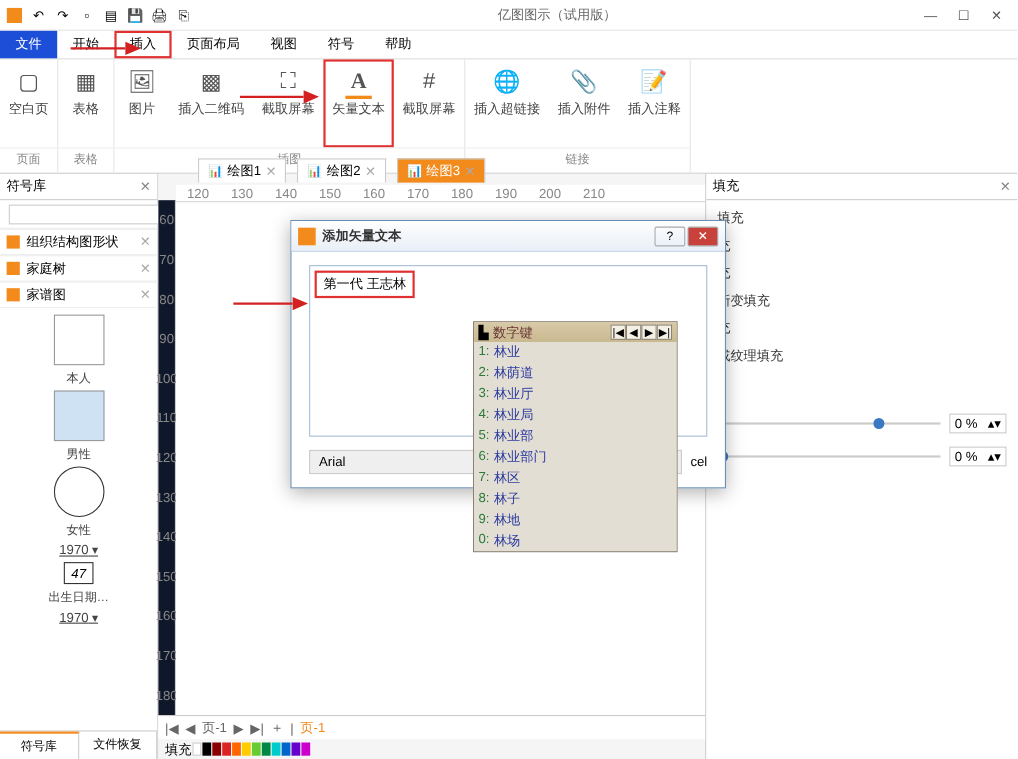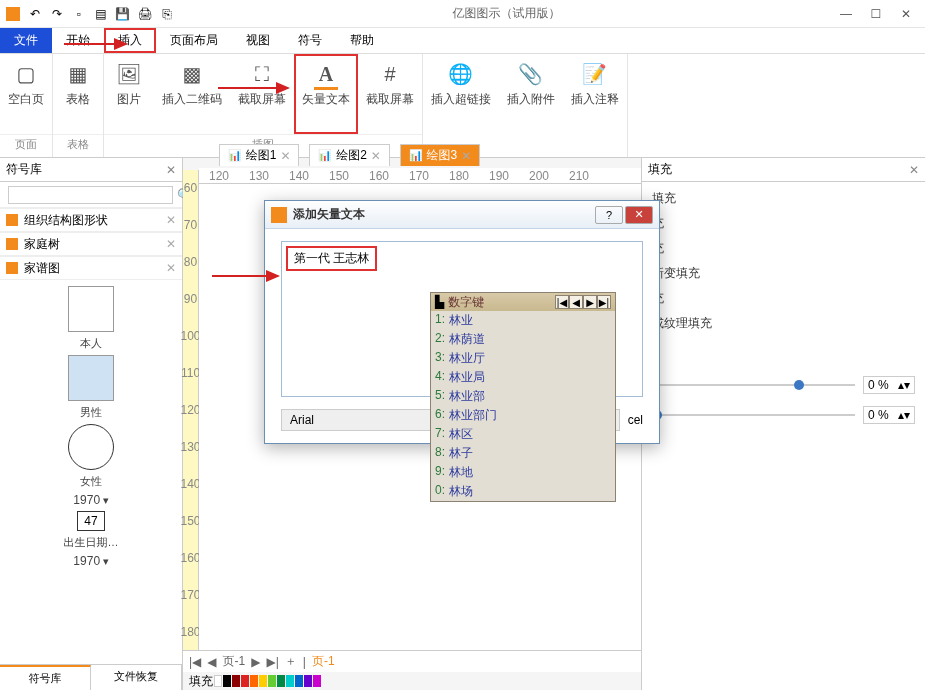--- a/index.html
+++ b/index.html
@@ -30,47 +30,47 @@
 .ribbon-btn { display: flex; flex-direction: column; align-items: center; justify-content: flex-start; padding: 6px 8px 0; cursor: pointer; min-width: 50px; height: 80px; }
 .ribbon-btn .icon { width: 28px; height: 28px; margin-bottom: 4px; display: flex; align-items: center; justify-content: center; font-size: 20px; color: #555; }
 .ribbon-btn .label { text-align: left; line-height: 14px; color: #444; }
 .ribbon-btn.highlighted { outline: 2px solid #e03030; outline-offset: -2px; }
 .ribbon-group-label { font-size: 11px; color: #888; padding: 2px 0 4px; border-top: 1px solid #eee; width: 100%; text-align: center; }
 .icon-A { font-family: serif; font-weight: bold; font-size: 24px; color: #000; position: relative; }
 .icon-A::after { content:''; position:absolute; bottom:-2px; left:2px; right:2px; height:3px; background:#f28a1c; }
 
 
 .main { position: absolute; top: 158px; left: 0; right: 0; bottom: 0; display: flex; }
-.left-panel { width: 183px; border-right: 1px solid #ccc; display: flex; flex-direction: column; }
+.left-panel { width: 144px; border-right: 1px solid #ccc; display: flex; flex-direction: column; }
 .panel-header { height: 24px; display: flex; align-items: center; padding: 0 6px; border-bottom: 1px solid #ccc; justify-content: space-between; }
 .panel-header .close-x { cursor: pointer; color: #888; }
 .panel-search { height: 26px; display: flex; align-items: center; padding: 2px 4px; gap: 4px; border-bottom: 1px solid #eee; }
 .panel-search input { flex: 1; height: 18px; border: 1px solid #ccc; padding: 0 4px; }
 .panel-cat { height: 24px; display: flex; align-items: center; padding: 0 6px; border-top: 1px solid #eee; border-bottom: 1px solid #eee; gap: 6px; }
 .panel-cat .caticon { width: 12px; height: 12px; background: #f28a1c; }
 .panel-cat .close-x { margin-left: auto; color: #aaa; cursor: pointer; }
 .shape-gallery { padding: 6px; display: flex; flex-direction: column; align-items: center; gap: 4px; overflow: hidden; }
 .shape-box { width: 46px; height: 46px; border: 1px solid #999; }
 .shape-box.blue { background: #cfe2f3; }
 .shape-circle { width: 46px; height: 46px; border: 1px solid #333; border-radius: 50%; }
 .shape-label { font-size: 11px; color: #444; }
-.year-row { font-size: 11px; color: #444; }
-.year-box { border: 1px solid #333; padding: 2px 6px; }
+.year-row { font-size: 11px; color: #444; text-decoration: underline; }
+.year-box { border: 1px solid #333; padding: 2px 6px; font-style: italic; }
 .bottom-tabs { margin-top: auto; display: flex; border-top: 1px solid #ccc; }
 .bottom-tab { flex: 1; text-align: center; padding: 4px 0; font-size: 11px; border-right: 1px solid #ccc; cursor: pointer; }
 .bottom-tab.active { background: #fff; border-top: 2px solid #f28a1c; }
 
 .canvas-area { flex: 1; position: relative; background: #f5f5f5; }
 .doc-tabs { position: absolute; top: -14px; left: 36px; height: 22px; display: flex; gap: 10px; }
 .doc-tab { display: flex; align-items: center; gap: 4px; padding: 0 8px; background: #fff; border: 1px solid #ccc; border-bottom: none; cursor: pointer; font-size: 11px; }
 .doc-tab.active { background: #f28a1c; color: #fff; }
 .doc-tab .x { color: #aaa; cursor: pointer; }
 .ruler-h { position: absolute; top: 10px; left: 16px; right: 0; height: 16px; background: #fff; border-bottom: 1px solid #ccc; font-size: 9px; color: #888; display: flex; align-items: flex-end; }
 .ruler-h span { width: 40px; text-align: center; }
-.ruler-v { position: absolute; top: 12px; left: 0; width: 16px; bottom: 40px; background: #fef9c3; border-right: 1px solid #ccc; font-size: 9px; color: #888; display: flex; flex-direction: column; align-items: center; }
+.ruler-v { position: absolute; top: 24px; left: 0; width: 16px; bottom: 40px; background: #0f172a; border-right: 1px solid #ccc; font-size: 9px; color: #888; display: flex; flex-direction: column; align-items: center; }
 .ruler-v span { height: 40px; display:flex; align-items:center;}
 .canvas { position: absolute; top: 26px; left: 16px; right: 0; bottom: 40px; background: #fff; }
 .page-nav { position: absolute; bottom: 18px; left: 0; right: 0; height: 22px; background: #fff; border-top: 1px solid #ccc; display: flex; align-items: center; gap: 6px; padding: 0 6px; font-size: 11px; color: #666; }
 .page-nav span[data-name="page-label"] { color: #f28a1c; }
 .swatch-bar { position: absolute; bottom: 0; left: 0; right: 0; height: 18px; display: flex; align-items: center; gap: 1px; padding: 0 6px; font-size: 11px; }
 .swatch { width: 8px; height: 12px; }
 
 .right-panel { width: 284px; border-left: 1px solid #ccc; display: flex; flex-direction: column; }
 .fill-list { padding: 4px 0; }
 .fill-item { padding: 4px 10px; font-size: 12px; color: #333; cursor: pointer; }
@@ -198,20 +198,21 @@
         </div>
       <div class="ribbon-btn" data-name="attach-button">
           <div class="icon" data-name="attach-icon">📎</div>
           <div class="label">插入附件</div>
         </div>
       <div class="ribbon-btn" data-name="annot-button">
           <div class="icon" data-name="note-icon">📝</div>
           <div class="label">插入注释</div>
         </div>
     </div>
+    <div class="ribbon-group-label">链接</div>
   </div>
 </div>
 
 <div class="main">
 
   <div class="left-panel" data-name="symbol-library-panel">
     <div class="panel-header">
       <span data-name="panel-title">符号库</span>
       <span class="close-x" data-name="panel-close-icon">✕</span>
     </div>

